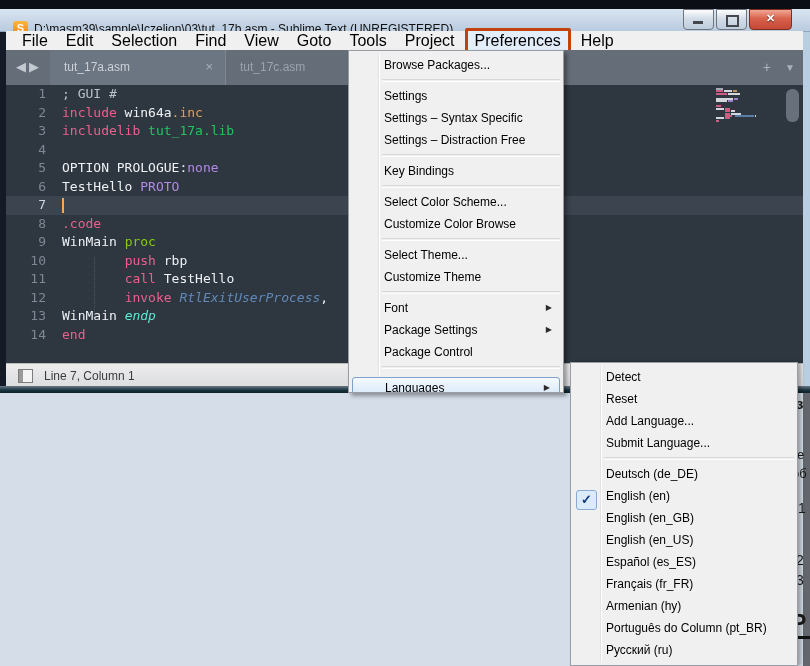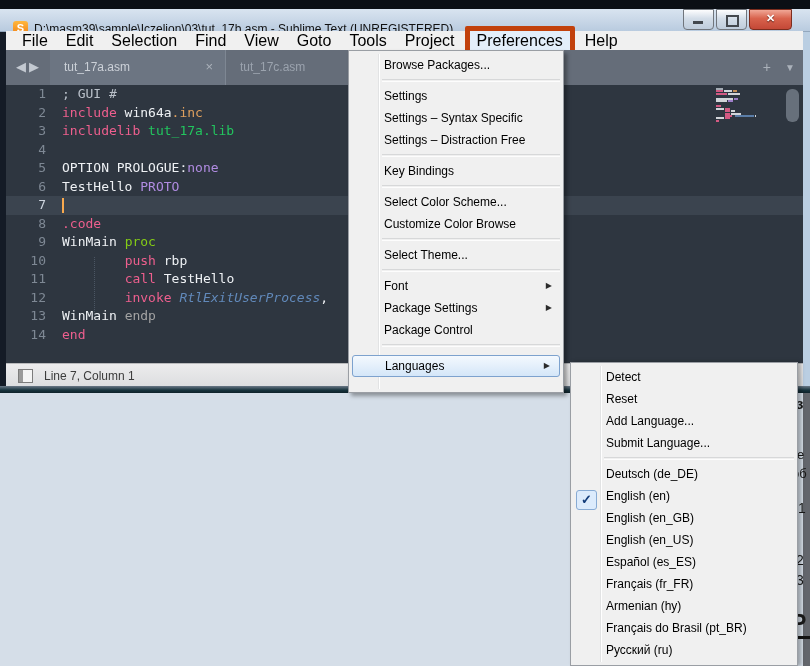--- a/index.html
+++ b/index.html
@@ -20,21 +20,21 @@
     background:linear-gradient(#fdfdfe,#d3dde8 45%,#bfcddc);position:relative;}
   .wbtn.close{width:41px;background:linear-gradient(#f0a796,#d8624c 45%,#c44837);border-color:#7c2d1e;}
   .glyph-min{position:absolute;left:9px;bottom:5px;width:10px;height:3px;background:#43484e;}
   .glyph-max{position:absolute;left:9px;top:5px;width:9px;height:8px;border:2px solid #43484e;}
   .glyph-close{position:absolute;left:0;top:2px;width:100%;text-align:center;color:#fff;
     font-size:11px;font-weight:bold;text-shadow:0 1px 1px #5c170c;}
   
   .menubar{position:absolute;left:6px;top:31px;width:797px;height:19px;background:#f0f0f0;
     display:flex;align-items:center;padding-left:8px;box-sizing:border-box;}
   .mb-item{font-size:16px;color:#000;padding:2px 8px;margin-right:2px;white-space:nowrap;}
-  .mb-item.open{background:#e3eefa;border:5px solid #c2410c;border-radius:2px;padding:1px 7px;}
+  .mb-item.open{background:#e3eefa;border:3px solid #c2410c;border-radius:2px;padding:1px 7px;}
   
   .tabbar{position:absolute;left:6px;top:50px;width:797px;height:35px;background:#656d79;}
   .tab-nav{position:absolute;left:10px;top:9px;color:#c3c9d1;font-size:13px;letter-spacing:3px;}
   .tab{position:absolute;top:0;height:35px;font-size:12px;color:#ccd1d8;}
   .tab .tlabel{position:absolute;left:14px;top:10px;white-space:nowrap;}
   .tab.t0{left:44px;width:175px;background:#6c7582;border-right:1px solid #7e8793;}
   .tab.t1{left:220px;width:112px;color:#9ba3ae;}
   .tab-close{position:absolute;right:12px;top:9px;color:#aab1ba;font-size:13px;}
   .tab-extra{position:absolute;top:9px;color:#aab1ba;font-size:14px;}
   .tab-plus{right:32px;}
@@ -198,21 +198,21 @@
       <div class="code-row"><span class="gutter-num">3</span><span style="color: rgb(238, 95, 142);">includelib</span><span style="color: #22c55e;"> tut_17a.lib</span></div>
       <div class="code-row"><span class="gutter-num">4</span></div>
       <div class="code-row"><span class="gutter-num">5</span><span style="color: rgb(238, 241, 244);">OPTION PROLOGUE:</span><span style="color: rgb(177, 140, 226);">none</span></div>
       <div class="code-row"><span class="gutter-num">6</span><span style="color: rgb(238, 241, 244);">TestHello </span><span style="color: rgb(177, 140, 226);">PROTO</span></div>
       <div class="code-row current"><span class="gutter-num">7</span><span class="cursor"></span></div>
       <div class="code-row"><span class="gutter-num">8</span><span style="color: rgb(238, 95, 142);">.code</span></div>
       <div class="code-row"><span class="gutter-num">9</span><span style="color: rgb(238, 241, 244);">WinMain </span><span style="color: #84cc16;">proc</span></div>
       <div class="code-row"><span class="gutter-num">10</span><span style="color: rgb(238, 241, 244);">        </span><span style="color: rgb(238, 95, 142);">push</span><span style="color: rgb(238, 241, 244);"> rbp</span></div>
       <div class="code-row"><span class="gutter-num">11</span><span style="color: rgb(238, 241, 244);">        </span><span style="color: rgb(238, 95, 142);">call</span><span style="color: rgb(238, 241, 244);"> TestHello</span></div>
       <div class="code-row"><span class="gutter-num">12</span><span style="color: rgb(238, 241, 244);">        </span><span style="color: rgb(238, 95, 142);">invoke</span><span style="color: rgb(238, 241, 244);"> </span><span style="color: rgb(97, 137, 186); font-style: italic;">RtlExitUserProcess</span><span style="color: rgb(238, 241, 244);">,</span></div>
-      <div class="code-row"><span class="gutter-num">13</span><span style="color: rgb(238, 241, 244);">WinMain </span><span style="color: #a3a3a3;">endp</span></div>
+      <div class="code-row"><span class="gutter-num">13</span><span style="color: rgb(238, 241, 244);">WinMain </span><span style="color: #5eead4; font-style: italic;">endp</span></div>
       <div class="code-row"><span class="gutter-num">14</span><span style="color: rgb(238, 95, 142);">end</span></div>
     </div>
 
   <div class="statusbar">
     <div class="st-icon"></div>
     <div class="st-text">Line 7, Column 1</div>
   </div>
   <div class="bottom-frame"></div>
 
   <div class="menu-panel prefs-menu" id="prefsMenu">
@@ -222,20 +222,21 @@
       <div class="menu-item"><span class="cbwrap">Settings</span></div>
       <div class="menu-item"><span class="cbwrap">Settings – Syntax Specific</span></div>
       <div class="menu-item"><span class="cbwrap">Settings – Distraction Free</span></div>
       <div class="menu-sep"></div>
       <div class="menu-item"><span class="cbwrap">Key Bindings</span></div>
       <div class="menu-sep"></div>
       <div class="menu-item"><span class="cbwrap">Select Color Scheme...</span></div>
       <div class="menu-item"><span class="cbwrap">Customize Color Browse</span></div>
       <div class="menu-sep"></div>
       <div class="menu-item"><span class="cbwrap">Select Theme...</span></div>
+      <div class="menu-item"><span class="cbwrap">Customize Theme</span></div>
       <div class="menu-sep"></div>
       <div class="menu-item"><span class="cbwrap">Font</span><span class="sub-arrow">▶</span></div>
       <div class="menu-item"><span class="cbwrap">Package Settings</span><span class="sub-arrow">▶</span></div>
       <div class="menu-item"><span class="cbwrap">Package Control</span></div>
       <div class="menu-sep"></div>
       <div class="menu-item hl"><span class="cbwrap">Languages</span><span class="sub-arrow">▶</span></div>
     </div>
 
   <div class="menu-panel langs-menu" id="langsMenu">
     <div class="gutter-line"></div>
@@ -244,18 +245,18 @@
       <div class="menu-item"><span class="cbwrap">Add Language...</span></div>
       <div class="menu-item"><span class="cbwrap">Submit Language...</span></div>
       <div class="menu-sep"></div>
       <div class="menu-item"><span class="cbwrap">Deutsch (de_DE)</span></div>
       <div class="menu-item"><span class="cbwrap">English (en)<span class="check-box">✓</span></span></div>
       <div class="menu-item"><span class="cbwrap">English (en_GB)</span></div>
       <div class="menu-item"><span class="cbwrap">English (en_US)</span></div>
       <div class="menu-item"><span class="cbwrap">Español (es_ES)</span></div>
       <div class="menu-item"><span class="cbwrap">Français (fr_FR)</span></div>
       <div class="menu-item"><span class="cbwrap">Armenian (hy)</span></div>
-      <div class="menu-item"><span class="cbwrap">Français do Brasil (pt_BR)</span></div>
+      <div class="menu-item"><span class="cbwrap">Português do Column (pt_BR)</span></div>
       <div class="menu-item"><span class="cbwrap">Русский (ru)</span></div>
       <div class="menu-item"><span class="cbwrap">Svenska (sv_SE)</span></div>
     </div>
 
 </div>
 
 </body></html>

